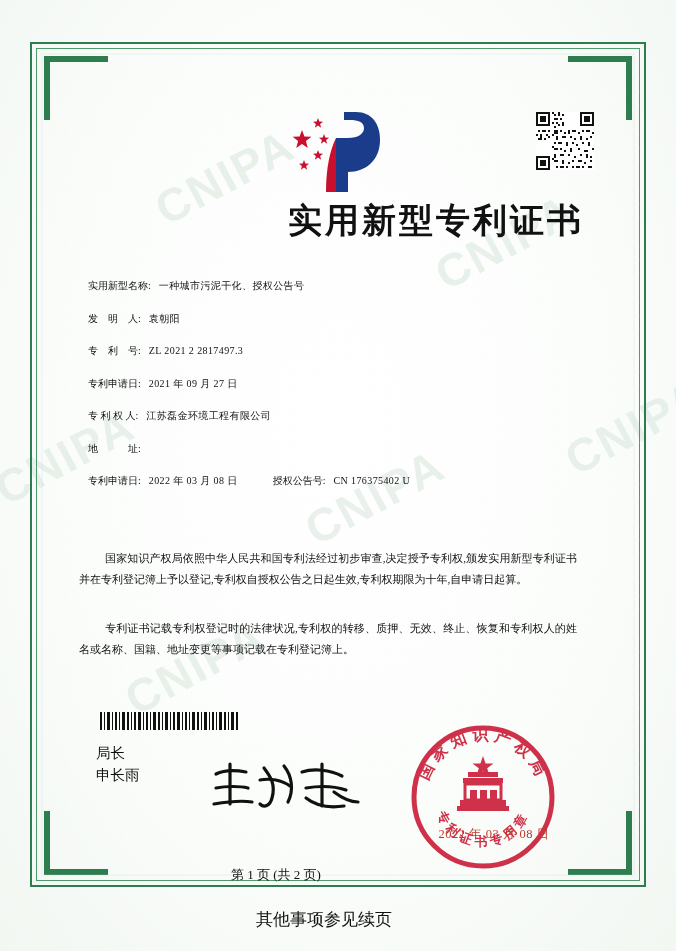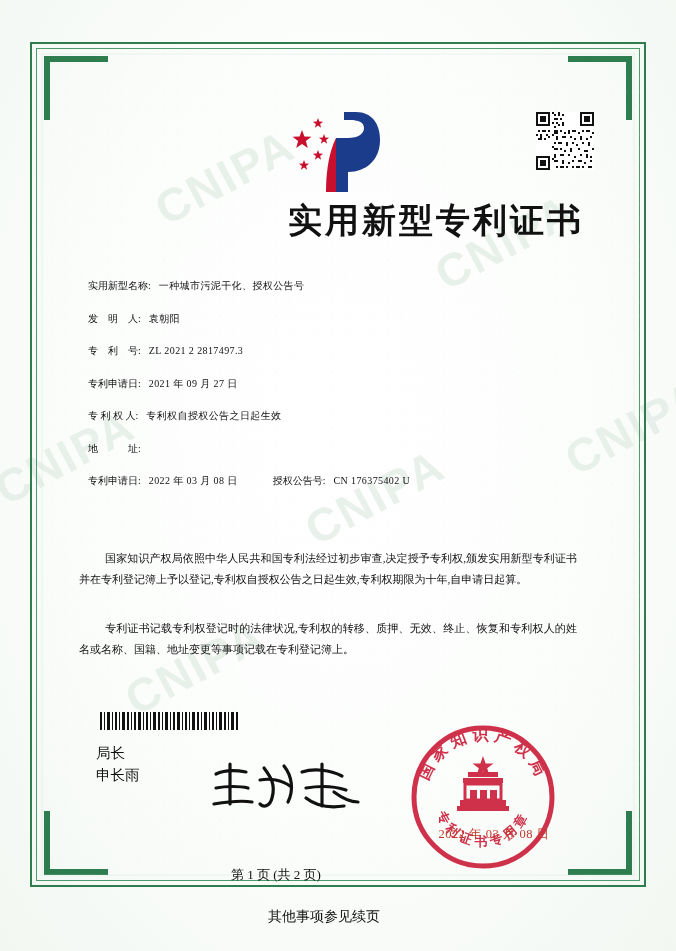--- a/index.html
+++ b/index.html
@@ -118,21 +118,21 @@
   }
   .sig-hand{
     position:absolute;left:206px;top:758px;width:160px;height:56px;
   }
   .footer-page{
     position:absolute;left:0;top:866px;width:552px;text-align:center;
     font-size:13px;color:#111;
   }
   .footer-note{
     position:absolute;left:0;top:908px;width:648px;text-align:center;
-    font-size:14px;color:#111;
+    font-size:17px;color:#111;
   }
 </style>
 </head>
 <body>
 
 <div class="page">
 
   <div class="wm wm1">CNIPA</div>
   <div class="wm wm2">CNIPA</div>
   <div class="wm wm3">CNIPA</div>
@@ -275,21 +275,21 @@
     <div class="row">
       <span class="lbl">专　利　号:</span>
       <span class="val">ZL 2021 2 2817497.3</span>
     </div>
     <div class="row">
       <span class="lbl">专利申请日:</span>
       <span class="val">2021 年 09 月 27 日</span>
     </div>
     <div class="row">
       <span class="lbl">专 利 权 人:</span>
-      <span class="val">专利权自授权公告之日起生效</span>
+      <span class="val">江苏磊金环境工程有限公司</span>
     </div>
     <div class="row">
       <span class="lbl">地　　　址:</span>
     </div>
     <div class="row two">
       <span class="lbl">专利申请日:</span>
       <span class="val">2022 年 03 月 08 日</span>
       <span class="col2">
         <span class="lbl">授权公告号:</span>
         <span class="val">CN 176375402 U</span>

